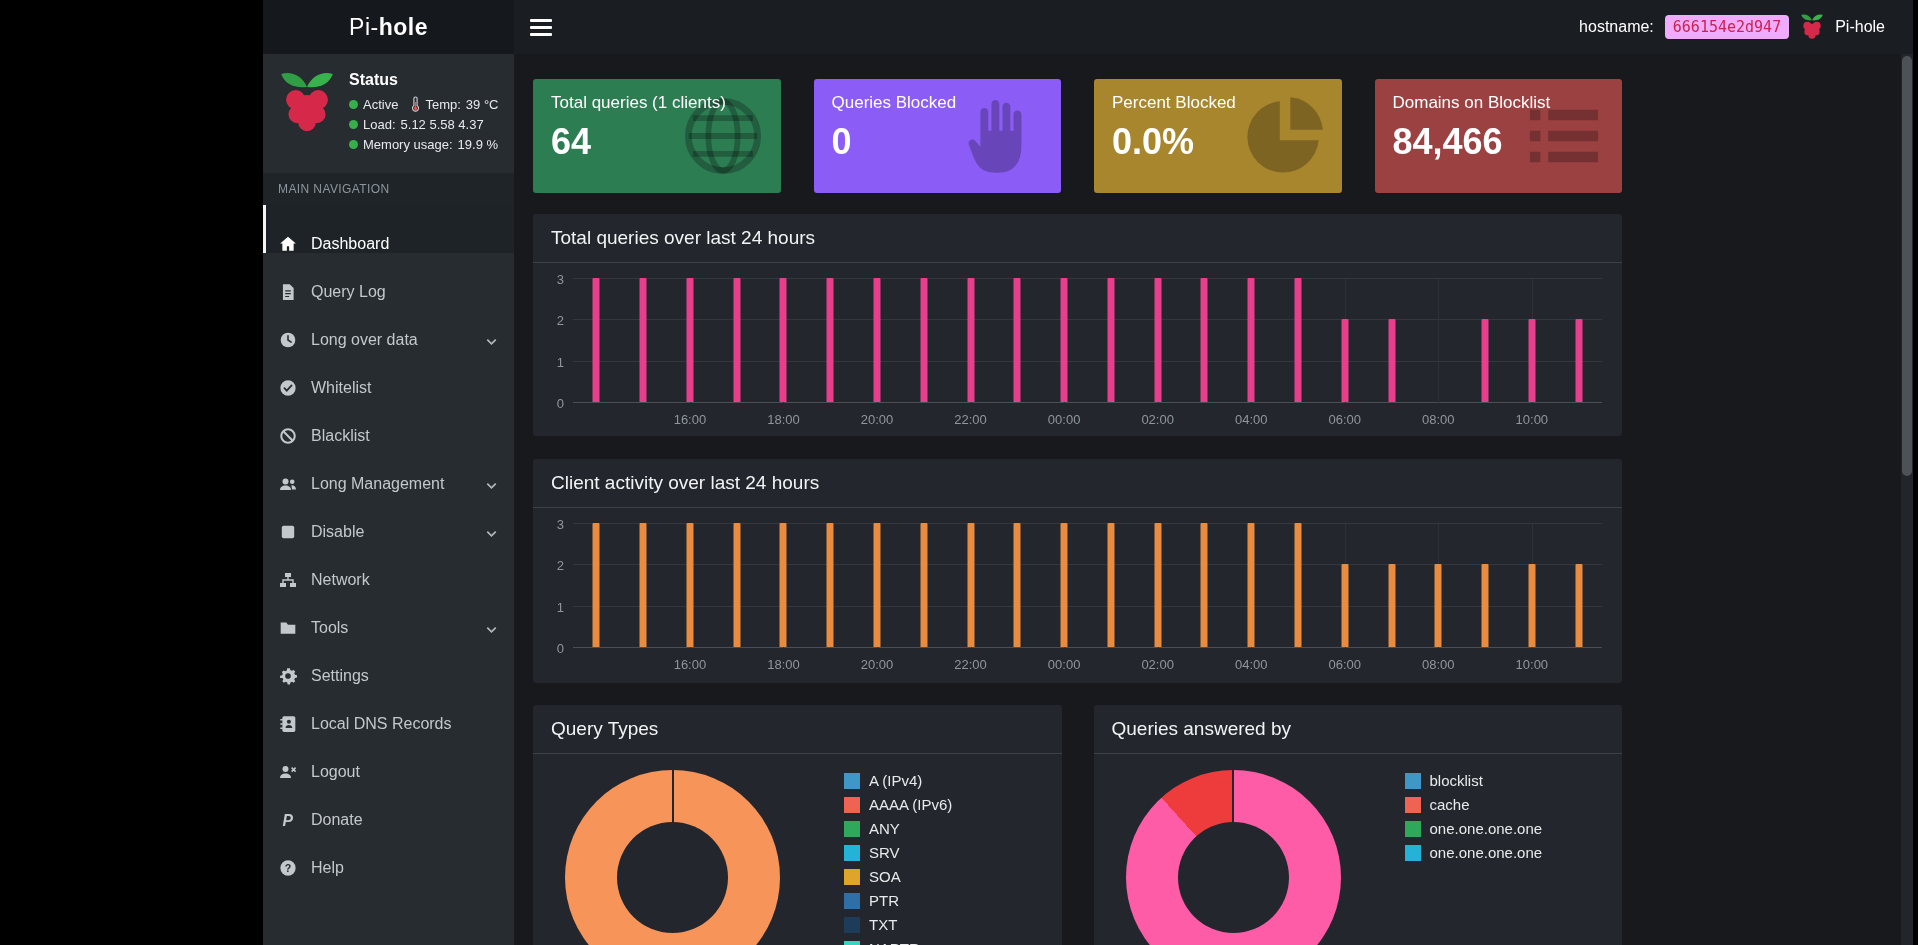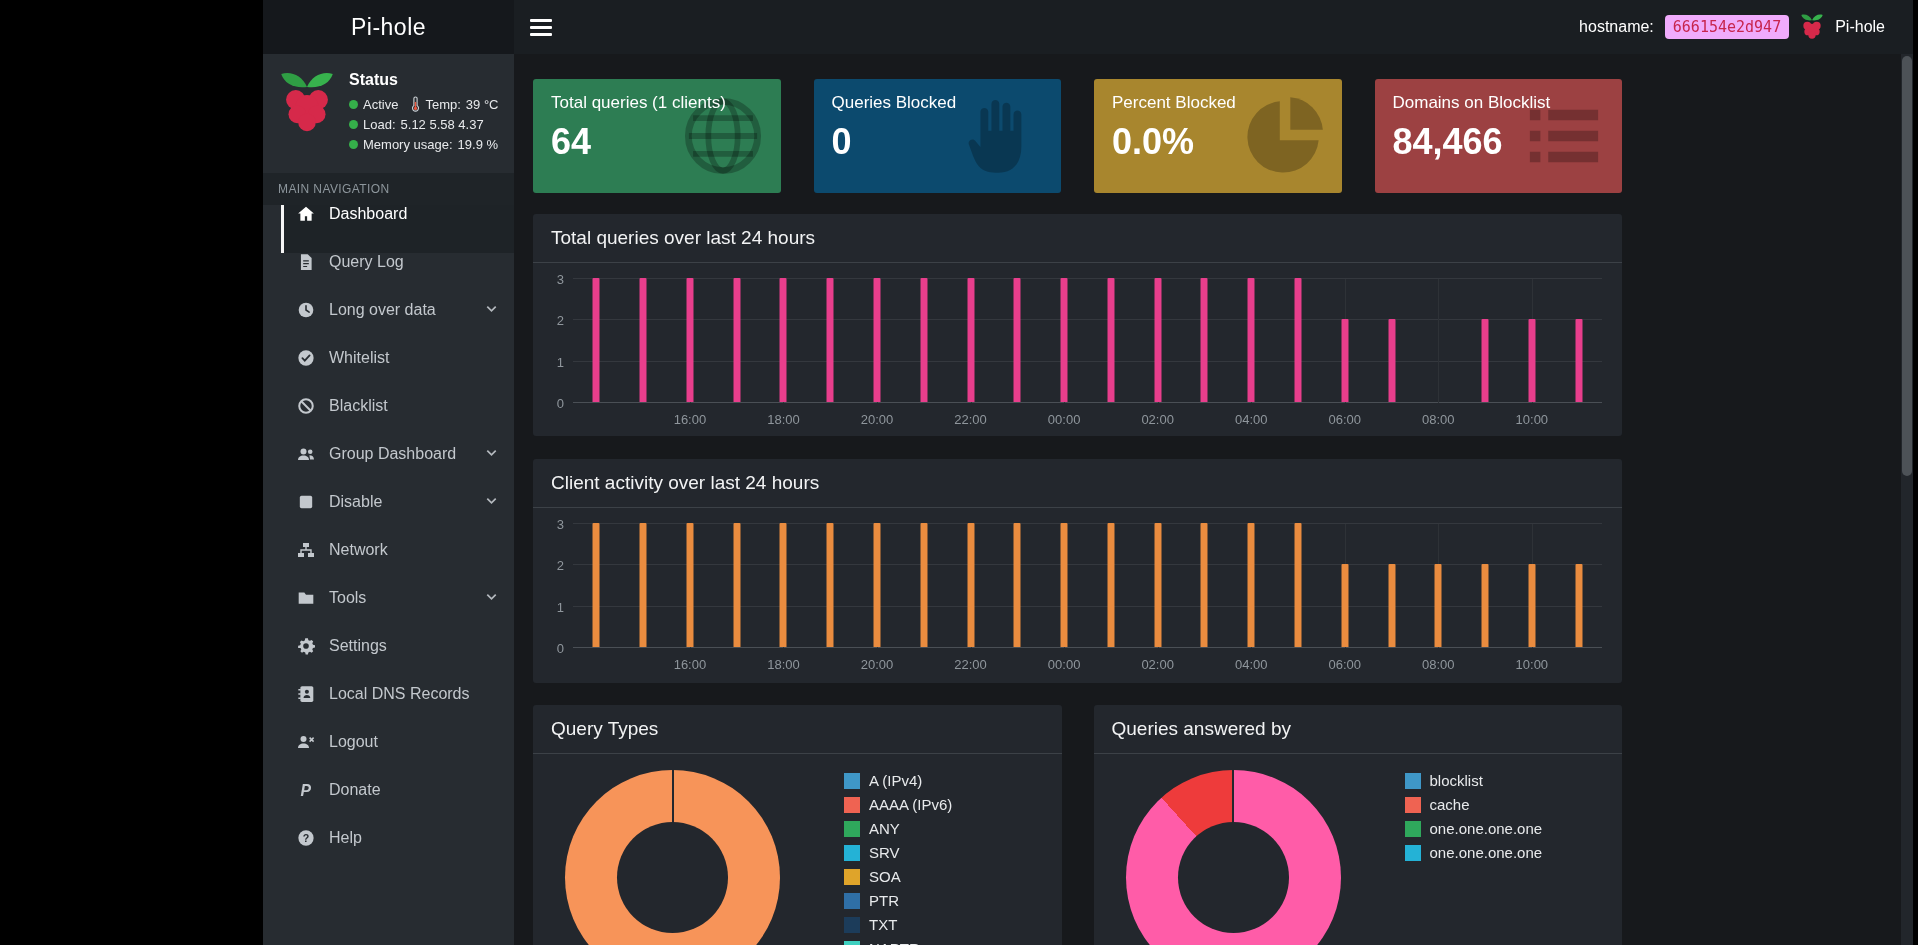--- a/index.html
+++ b/index.html
@@ -9,40 +9,40 @@
     font-family:"Liberation Sans", sans-serif;
     color:#fff;
     position:relative;
     overflow:hidden;
   }
   .app { position:absolute; left:263px; top:0; width:1650px; height:945px; background:#17191c; }
 
   
   .navbar { position:absolute; top:0; left:0; width:100%; height:54px; background:#1a1e22; display:flex; z-index:5; }
   .brand { width:251px; height:54px; background:#15181c; color:#fff; font-size:23px; display:flex; align-items:center; justify-content:center; text-decoration:none; letter-spacing:.5px; }
-  .brand b { font-weight:400; }
+  .brand b { font-weight:700; }
   .navbar-rest { flex:1; display:flex; align-items:center; padding:0 28px 0 16px; }
   .hamburger { width:22px; display:flex; flex-direction:column; gap:4px; cursor:pointer; }
   .hamburger span { display:block; height:3px; background:#fff; border-radius:1px; }
   .nav-right { margin-left:auto; display:flex; align-items:center; gap:11px; font-size:16px; }
   .hostname-code { background:#f0abfc; color:#c7254e; padding:3px 8px; border-radius:4px; font-family:"DejaVu Sans Mono", monospace; font-size:15px; }
   .nav-berry svg { width:24px; height:28px; display:block; }
   .nav-brand-right { color:#fff; text-decoration:none; }
 
   
   .sidebar { position:absolute; top:54px; left:0; width:251px; height:891px; background:#272c31; }
   .user-panel { display:flex; gap:13px; padding:15px 8px 16px 15px; align-items:flex-start; }
   .logo svg { width:58px; height:68px; display:block; }
   .status-title { font-weight:bold; font-size:16px; margin:2px 0 7px; }
   .status-line { font-size:13px; color:#e8eaec; margin-bottom:5px; display:flex; align-items:center; gap:5px; white-space:nowrap; }
   .dot { width:9px; height:9px; border-radius:50%; background:#35b04a; display:inline-block; flex:none; }
   .thermo { margin-left:8px; display:inline-flex; }
   .thermo svg { width:9px; height:16px; }
   .section-label { background:#1f2428; color:#8d969c; font-size:12px; padding:9px 10px 9px 15px; letter-spacing:.4px; }
-  .menu-item { display:flex; align-items:flex-start; gap:13px; height:48px; padding:0 15px; color:#c3c8cd; font-size:16px; text-decoration:none; cursor:pointer;margin-left:18px; }
+  .menu-item { display:flex; align-items:flex-end; gap:13px; height:48px; padding:0 15px; color:#c3c8cd; font-size:16px; text-decoration:none; cursor:pointer; }
   .menu-item .mi-icon { width:20px; display:flex; justify-content:center; }
   .menu-item .mi-icon svg { width:18px; height:18px; }
   .menu-item.active { background:#1e2327; color:#fff; border-left:3px solid #f5f5f5; padding-left:12px; }
   .mi-chevron { margin-left:auto; opacity:.9; display:flex; }
   .mi-chevron svg { width:15px; height:15px; }
 
   
   .content { position:absolute; left:251px; top:60px; width:1612px; height:891px; padding:19px 11px 0 19px; overflow:hidden; }
   .content-inner { width:1089px; }
 
@@ -218,21 +218,21 @@
       </a>
       <a class="menu-item">
         <span class="mi-icon">
             <svg viewBox="0 0 18 16">
               <circle cx="6.5" cy="5.5" r="3" fill="currentColor"></circle>
               <path d="M1 14c0-3 2.4-4.6 5.5-4.6S12 11 12 14z" fill="currentColor"></path>
               <circle cx="13.2" cy="5.8" r="2.3" fill="currentColor"></circle>
               <path d="M12.4 9.3c2.7 0 4.6 1.6 4.6 4.1h-4z" fill="currentColor"></path>
             </svg>
           </span>
-        <span>Group Dashboard</span>
+        <span>Long Management</span>
         <span class="mi-chevron">
             <svg viewBox="0 0 16 16">
               <path d="M3.5 6l4.5 4.5L12.5 6" fill="none" stroke="currentColor" stroke-width="1.8"></path>
             </svg>
           </span>
       </a>
       <a class="menu-item">
         <span class="mi-icon">
             <svg viewBox="0 0 16 16">
               <rect x="2.5" y="2.5" width="11" height="11" rx="1.5" fill="currentColor"></rect>
@@ -324,21 +324,21 @@
       <div class="cards-row">
         <div class="small-box" style="background: rgb(45, 125, 83);">
           <div class="sb-title">Total queries (1 clients)</div>
           <div class="sb-value">64</div>
           <span class="sb-icon"><svg viewBox="0 0 16 16">
                 <circle cx="8" cy="8" r="6.6" fill="none" stroke="rgba(0,0,0,.25)" stroke-width="1.3"></circle>
                 <ellipse cx="8" cy="8" rx="2.8" ry="6.6" fill="none" stroke="rgba(0,0,0,.25)" stroke-width="1.1"></ellipse>
                 <path d="M1.5 8h13M2.3 4.6h11.4M2.3 11.4h11.4" stroke="rgba(0,0,0,.25)" stroke-width="1.1" fill="none"></path>
               </svg></span>
         </div>
-        <div class="small-box" style="background: #0c4a6e;">
+        <div class="small-box" style="background: #8b5cf6;">
           <div class="sb-title">Queries Blocked</div>
           <div class="sb-value">0</div>
           <span class="sb-icon"><svg viewBox="0 0 16 16">
                 <path d="M5.1 14.8c-1.5-.4-2.2-1.5-2.8-3L1.5 9.6c-.3-.7.7-1.3 1.2-.7l1 1.2V3.4c0-1 1.5-1 1.5 0V7h.6V1.9c0-1 1.5-1 1.5 0V7h.6V2.4c0-1 1.5-1 1.5 0V7h.6V3.9c0-1 1.5-1 1.5 0V10c0 3.2-1.6 5-4.4 5-.7 0-1.4-.1-2-.2z" fill="rgba(0,0,0,.25)"></path>
               </svg></span>
         </div>
         <div class="small-box" style="background: rgb(168, 134, 46);">
           <div class="sb-title">Percent Blocked</div>
           <div class="sb-value">0.0%</div>
           <span class="sb-icon"><svg viewBox="0 0 16 16">

